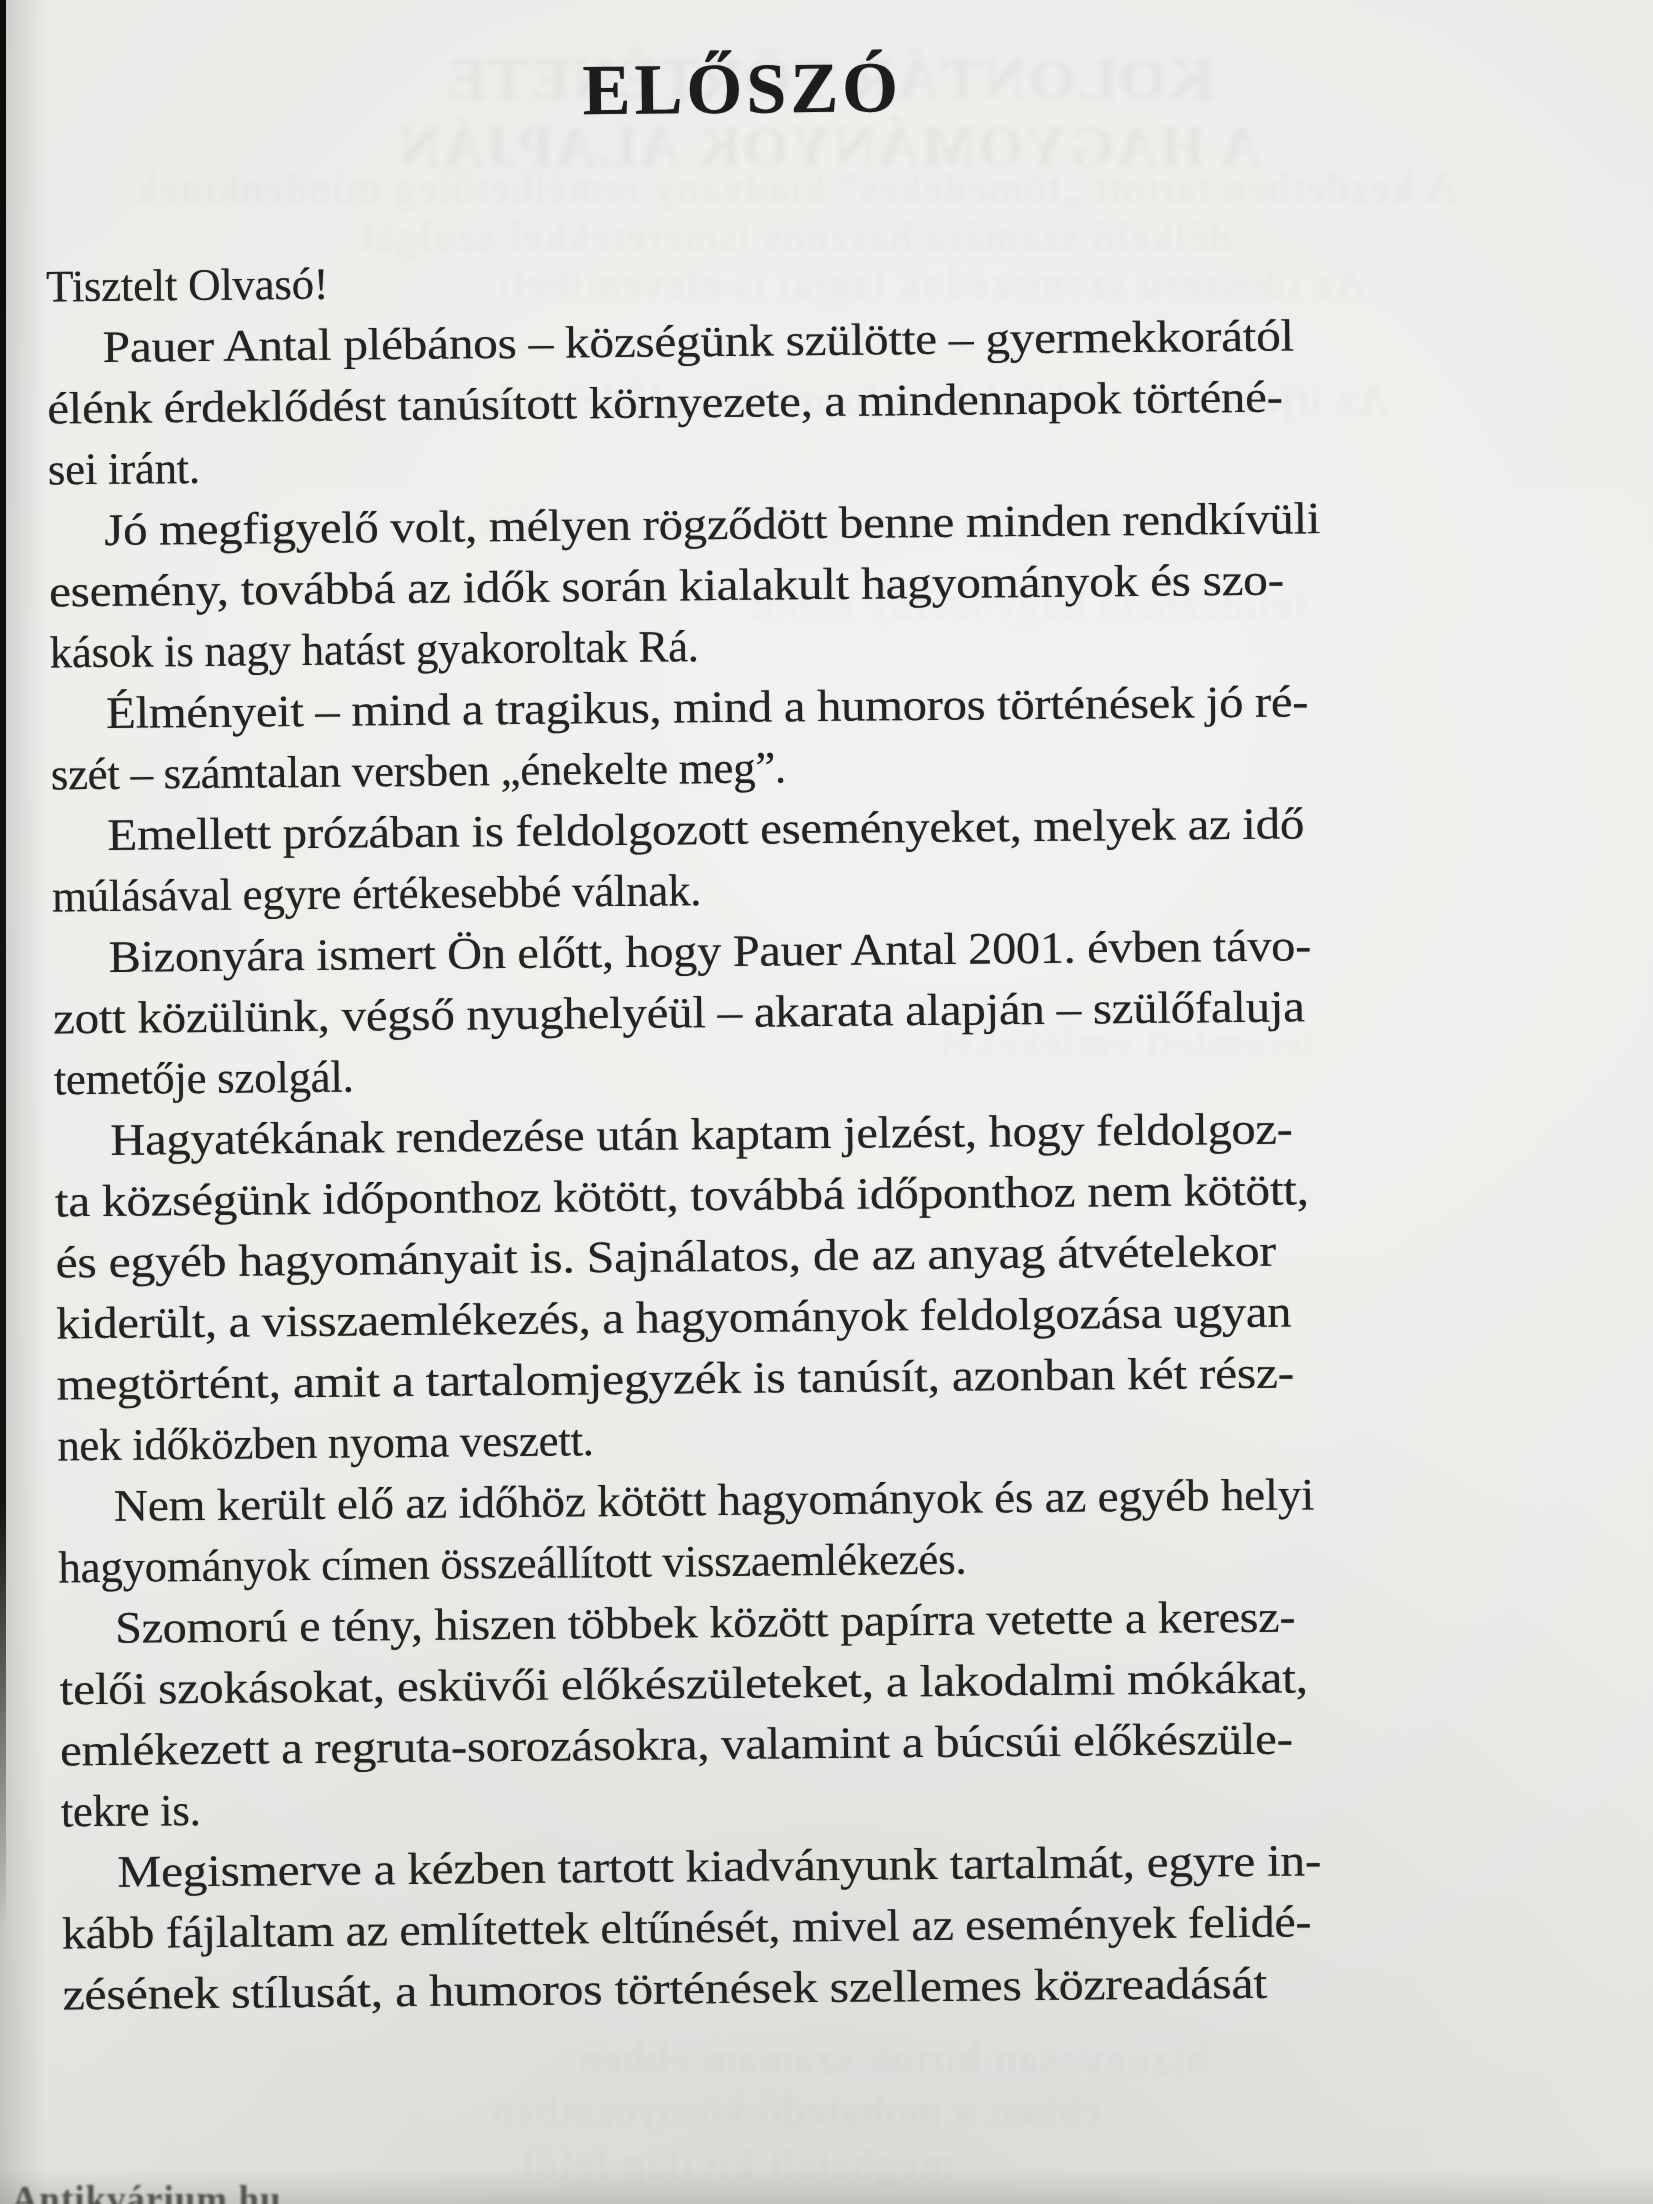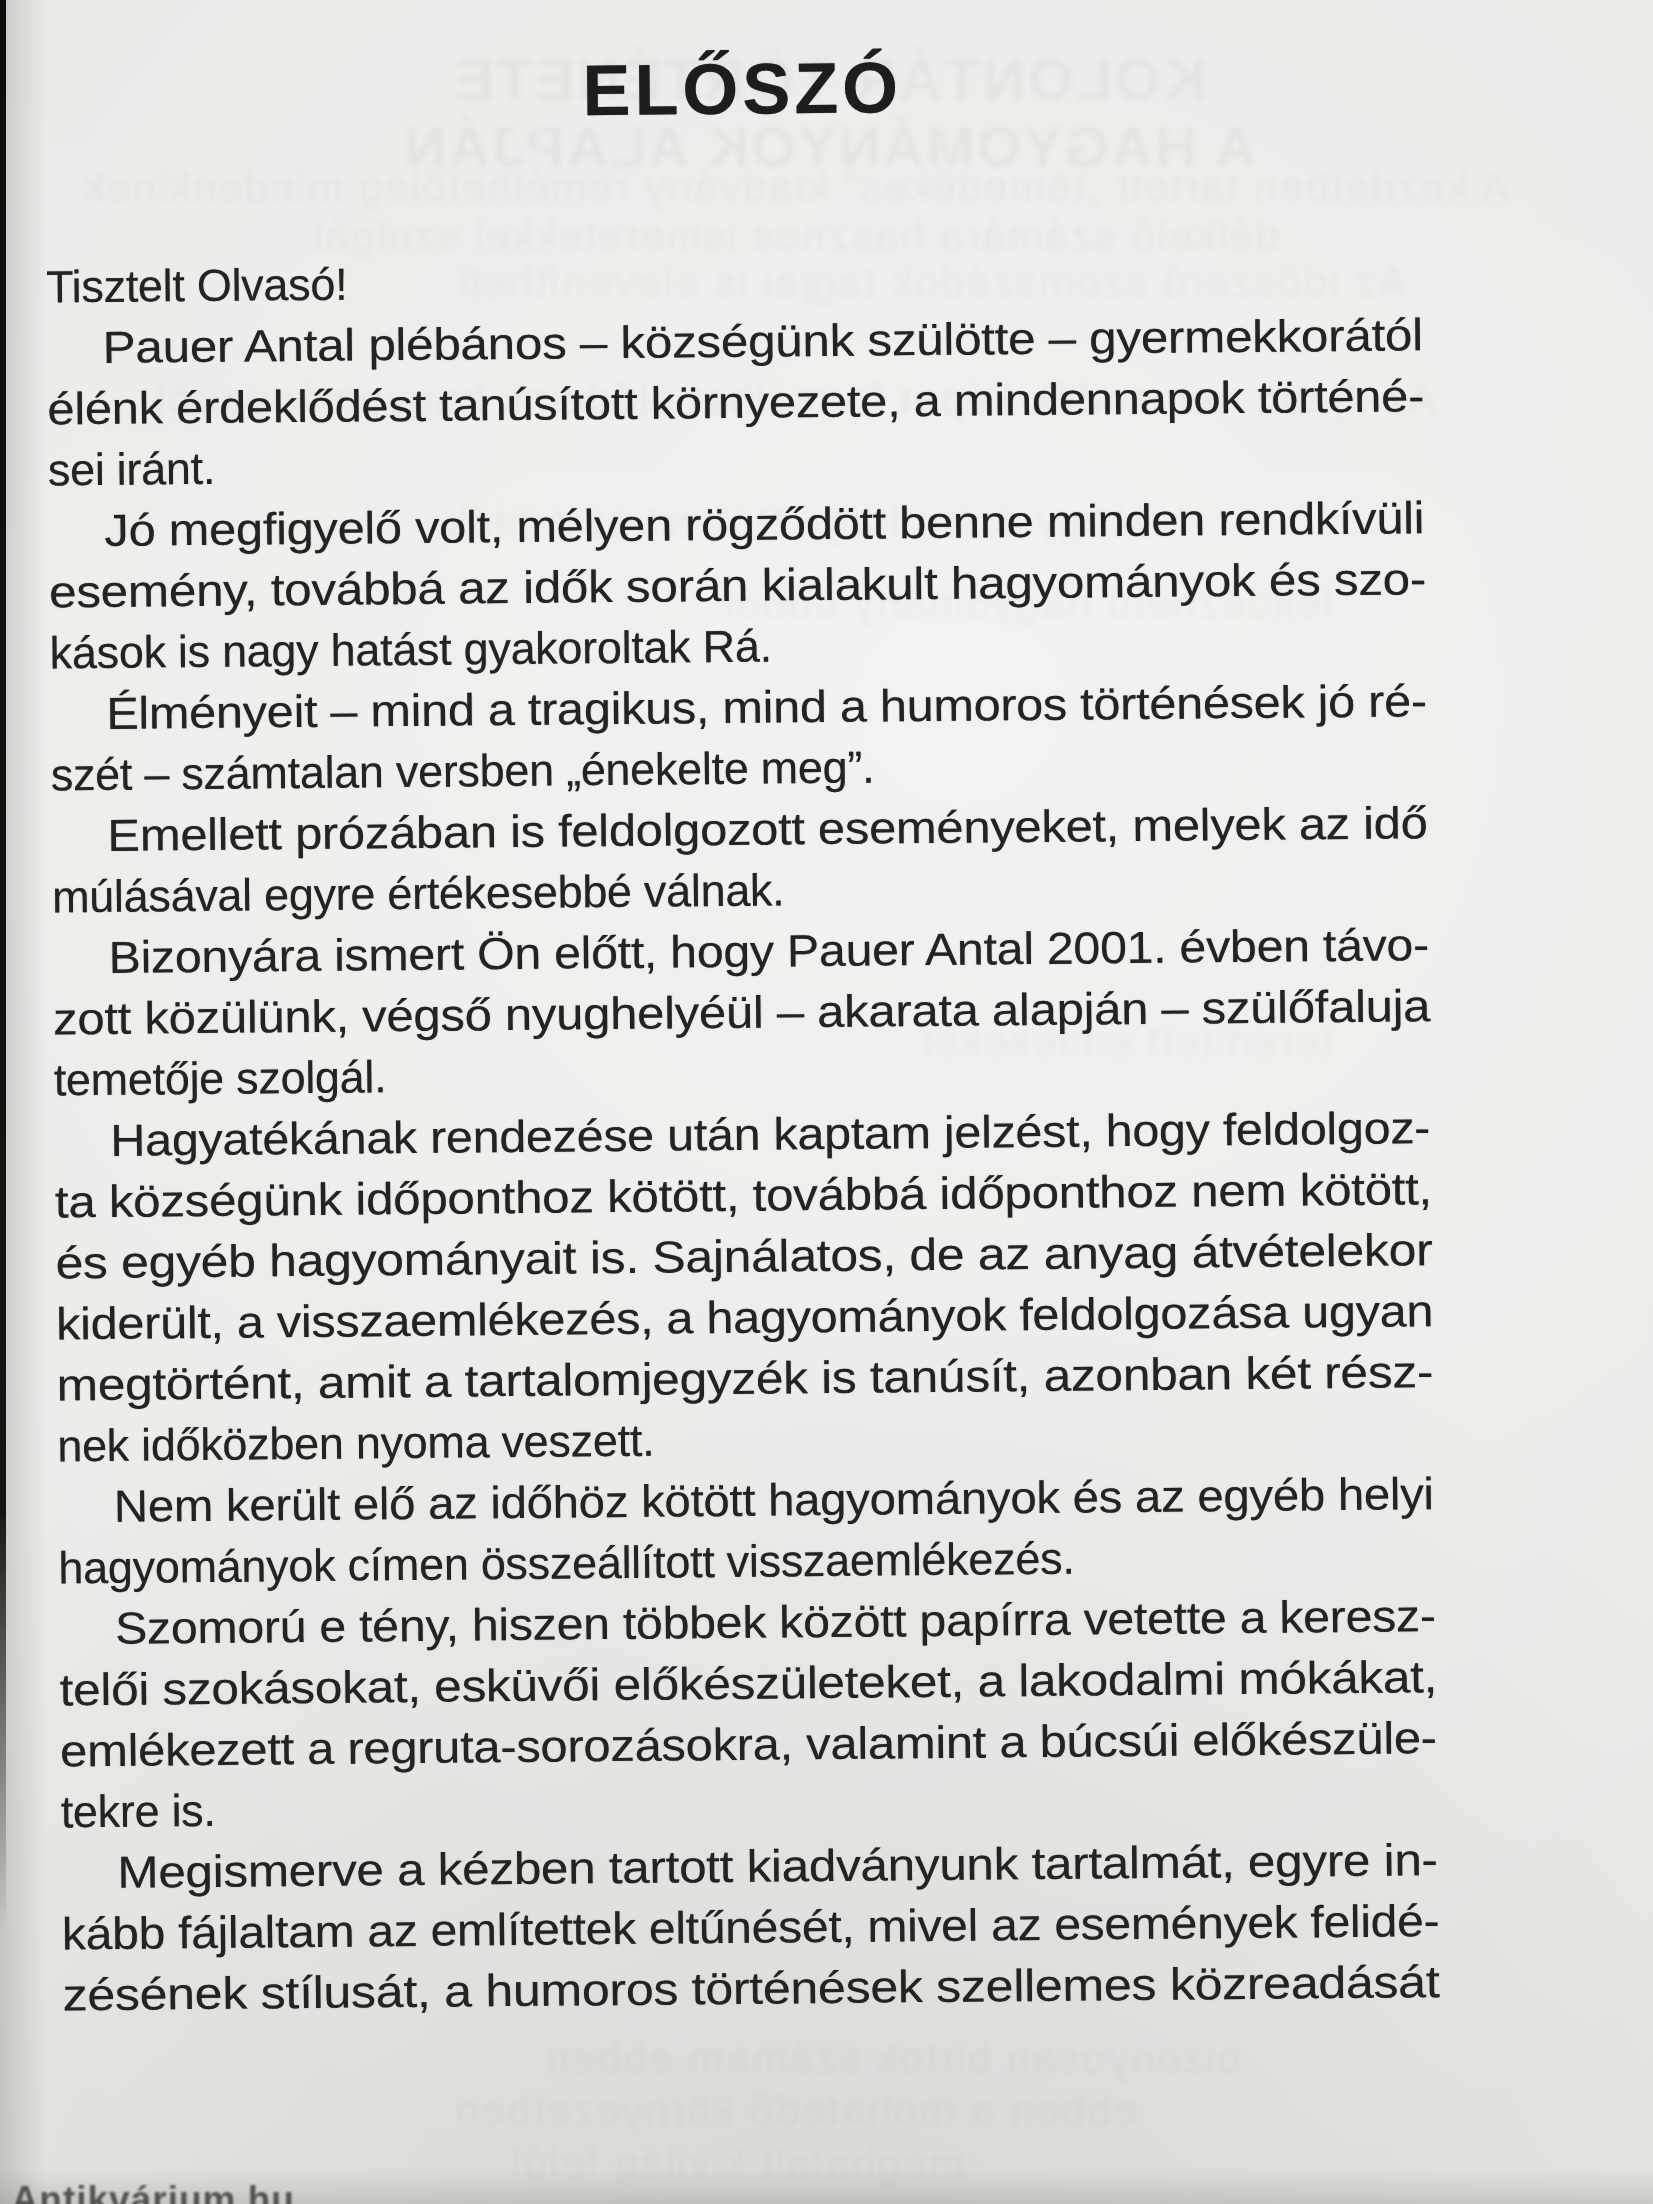--- a/index.html
+++ b/index.html
@@ -1,18 +1,18 @@
 <!DOCTYPE html>
 <html><head>
 <meta charset="utf-8">
 <style>
   html,body{margin:0;padding:0;background:#dfdfdd;}
   .page{
     position:relative;width:1654px;height:2205px;overflow:hidden;
-    font-family:Liberation Sans, sans-serif;
+    font-family:Liberation Serif, serif;
     background:
       linear-gradient(90deg, rgba(70,70,66,0.20), rgba(70,70,66,0) 47px),
       radial-gradient(150% 110% at 58% 32%, rgba(255,255,255,0.38), rgba(255,255,255,0) 70%),
       radial-gradient(140% 100% at 50% 108%, rgba(80,80,76,0.13), rgba(80,80,76,0) 52%),
       linear-gradient(180deg, #e7e7e4, #eaeae7 30%, #e8e8e5);
   }
   .bleed-layer{position:absolute;inset:0;}
   .bleed-line{
     position:absolute;color:#5c5c58;text-align:center;white-space:nowrap;
     transform:scaleX(-1);filter:blur(2.9px);letter-spacing:1.9px;

